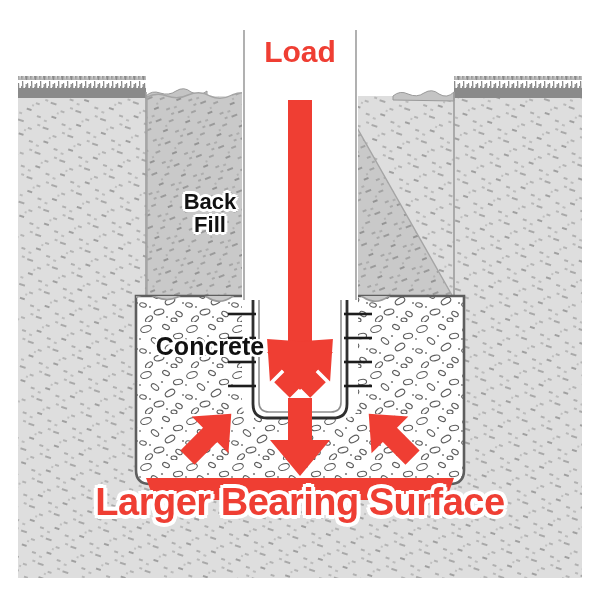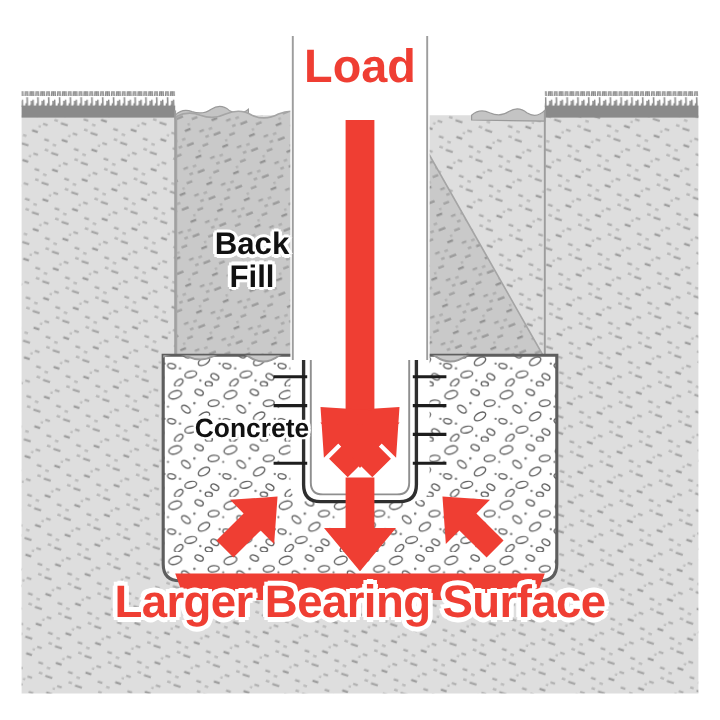--- a/index.html
+++ b/index.html
@@ -2,32 +2,32 @@
 <html><head>
 <meta charset="utf-8">
 <style>
   html,body{margin:0;padding:0;background:#fff;}
   body{width:600px;height:600px;overflow:hidden;
        font-family:"Liberation Sans",sans-serif;}
   #stage{position:relative;width:600px;height:600px;background:#ffffff;}
   svg#diagram{position:absolute;left:0;top:0;width:600px;height:600px;display:block;}
   .lbl{position:absolute;font-weight:bold;line-height:1.05;text-align:center;
        white-space:pre;pointer-events:none;}
-  #load-label{left:0;right:0;top:36px;font-size:39px;color:#ef3e33;
+  #load-label{left:0;right:0;top:36px;font-size:30px;color:#ef3e33;
        -webkit-text-stroke:0px;
        text-shadow:0 0 0 #fff;}
-  #backfill-label{left:160px;top:190px;width:100px;font-size:26px;color:#111;
+  #backfill-label{left:160px;top:190px;width:100px;font-size:22px;color:#111;
        text-shadow:
          2px 0 0 #fff,-2px 0 0 #fff,0 2px 0 #fff,0 -2px 0 #fff,
          2px 2px 0 #fff,-2px 2px 0 #fff,2px -2px 0 #fff,-2px -2px 0 #fff,
          3px 0 0 #fff,-3px 0 0 #fff,0 3px 0 #fff,0 -3px 0 #fff;}
-  #concrete-label{left:130px;top:333px;width:160px;font-size:22px;color:#111;
+  #concrete-label{left:130px;top:333px;width:160px;font-size:25px;color:#111;
        text-shadow:
          2px 0 0 #fff,-2px 0 0 #fff,0 2px 0 #fff,0 -2px 0 #fff,
-         2px 2px 0 #fff,-2px 2px 0 #fff,2px -2px 0 #fff,-2px -2px 0 #fff; margin-top: 12px;}
+         2px 2px 0 #fff,-2px 2px 0 #fff,2px -2px 0 #fff,-2px -2px 0 #fff;}
   #bearing-label{left:0;right:0;top:483px;font-size:38px;color:#ef3e33;
        letter-spacing:-0.5px;
        text-shadow:
          3px 0 0 #fff,-3px 0 0 #fff,0 3px 0 #fff,0 -3px 0 #fff,
          3px 3px 0 #fff,-3px 3px 0 #fff,3px -3px 0 #fff,-3px -3px 0 #fff,
          4px 0 0 #fff,-4px 0 0 #fff,0 4px 0 #fff,0 -4px 0 #fff;}
 </style>
 </head>
 <body>
 

